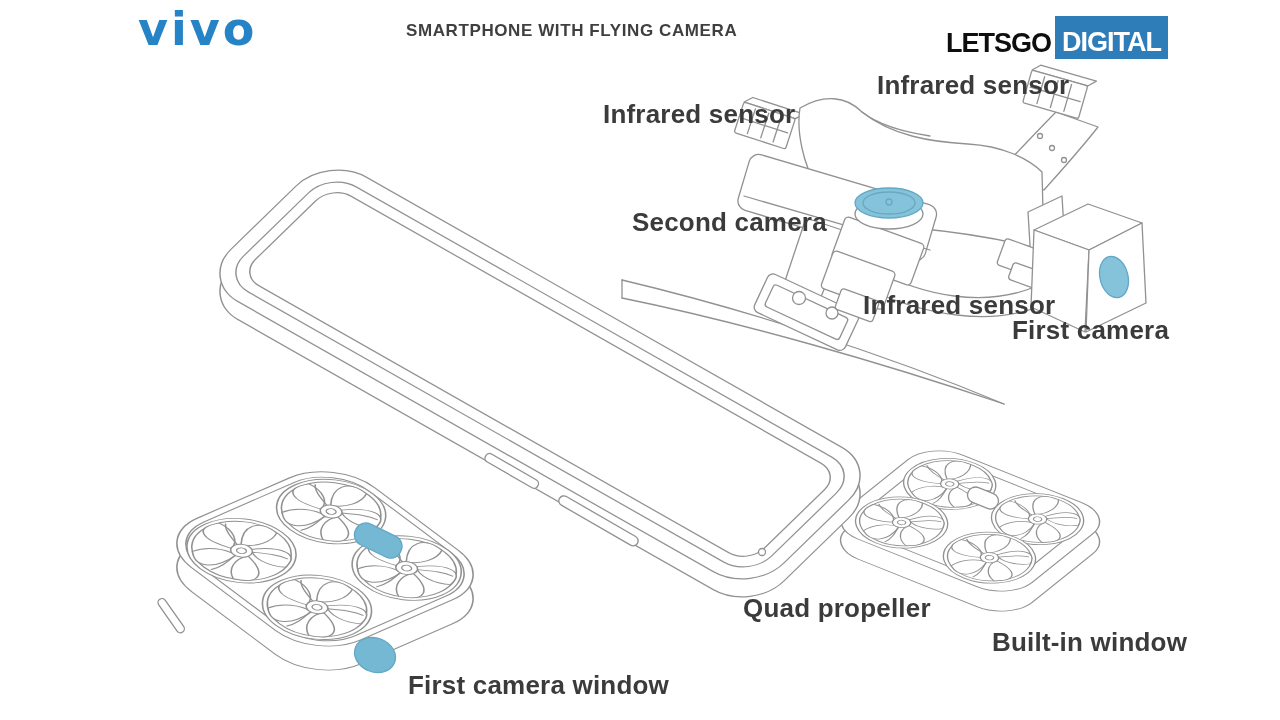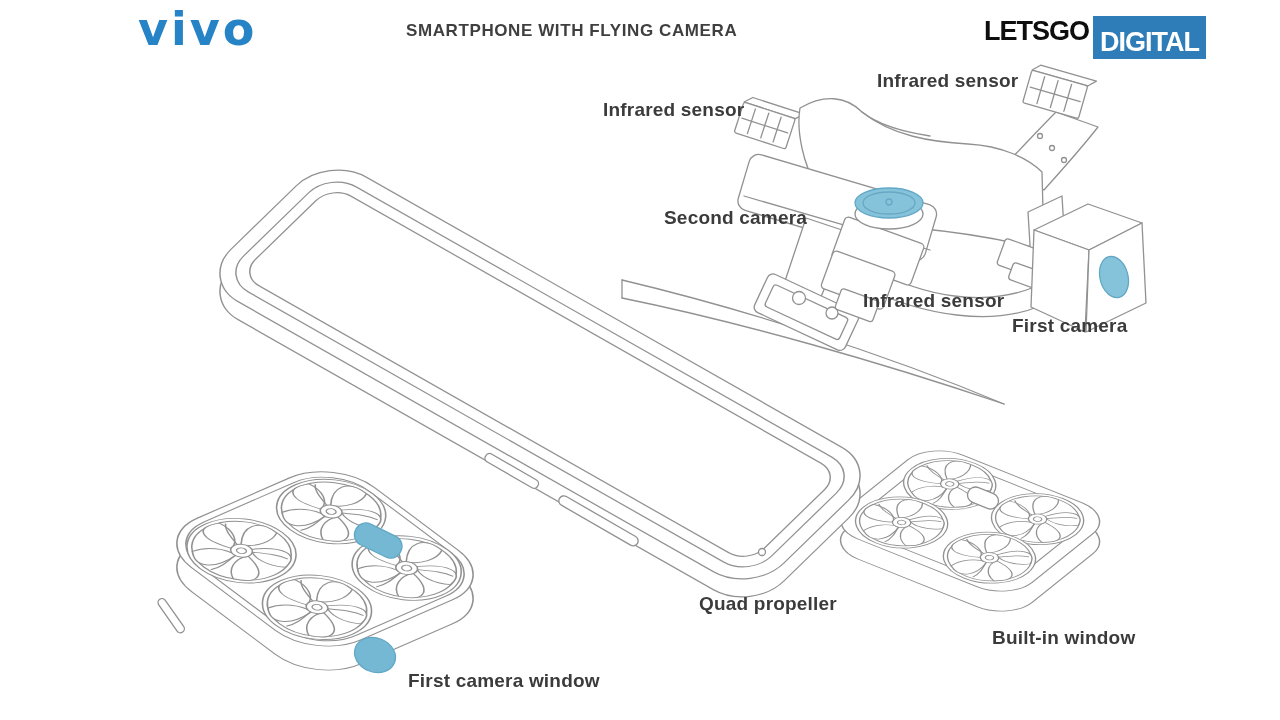--- a/index.html
+++ b/index.html
@@ -1,25 +1,25 @@
 <!DOCTYPE html>
 <html><head>
 <meta charset="utf-8">
 <style>
   html,body{margin:0;padding:0;background:#fff;}
   .stage{position:relative;width:1280px;height:720px;background:#ffffff;overflow:hidden;
          font-family:"Liberation Sans",sans-serif;}
   .art{position:absolute;left:0;top:0;}
-  .lbl{position:absolute;font-weight:bold;font-size:19px;color:#3b3b3b;
+  .lbl{position:absolute;font-weight:bold;font-size:26px;color:#3b3b3b;
        letter-spacing:.2px;white-space:nowrap;z-index:5;}
   .brand{position:absolute;left:138px;top:2px;font-size:46px;font-weight:bold;
          color:#2684c6;letter-spacing:3px;z-index:5;font-family:"DejaVu Sans",sans-serif;}
   .title{position:absolute;left:406px;top:21px;font-size:17px;font-weight:bold;
          color:#3f3f3f;letter-spacing:.6px;white-space:nowrap;z-index:5;}
-  .sitelogo{position:absolute;left:984px;top:16px;display:flex;align-items:flex-start;z-index:5;}
+  .sitelogo{position:absolute;left:946px;top:16px;display:flex;align-items:flex-end;z-index:5;}
   .sitelogo .black{font-size:27px;font-weight:bold;color:#0e0e0e;letter-spacing:-1px;}
   .sitelogo .white{margin-left:4px;background:#2e7cb8;color:#ffffff;font-size:27px;
                    font-weight:bold;padding:11px 7px 1px 7px;letter-spacing:-1px;}
   svg{display:block;}
 </style>
 </head>
 <body>
 
 <div class="stage">
 
@@ -157,19 +157,19 @@
           <path d="M 1034,230 L 1089,250 L 1085,332 L 1031,307 Z" fill="#fff"></path>
           <path d="M 1089,250 L 1142,223 L 1146,303 L 1086,332 Z" fill="#fff"></path>
           <ellipse rx="14" ry="21" stroke="#62a8c6" transform="translate(1114,277) rotate(-14)" fill="#85c3da"></ellipse>
         </g>
       </g>
     </g>
   </svg>
 
   <div class="lbl" style="left:603px;top:99px">Infrared sensor</div>
   <div class="lbl" style="left:877px;top:70px">Infrared sensor</div>
-  <div class="lbl" style="left:664px;top:207px">Second camera</div>
+  <div class="lbl" style="left:632px;top:207px">Second camera</div>
   <div class="lbl" style="left:863px;top:290px">Infrared sensor</div>
   <div class="lbl" style="left:1012px;top:315px">First camera</div>
   <div class="lbl" style="left:408px;top:670px">First camera window</div>
-  <div class="lbl" style="left:699px;top:593px">Quad propeller</div>
+  <div class="lbl" style="left:743px;top:593px">Quad propeller</div>
   <div class="lbl" style="left:992px;top:627px">Built-in window</div>
 </div>
 
 </body></html>

